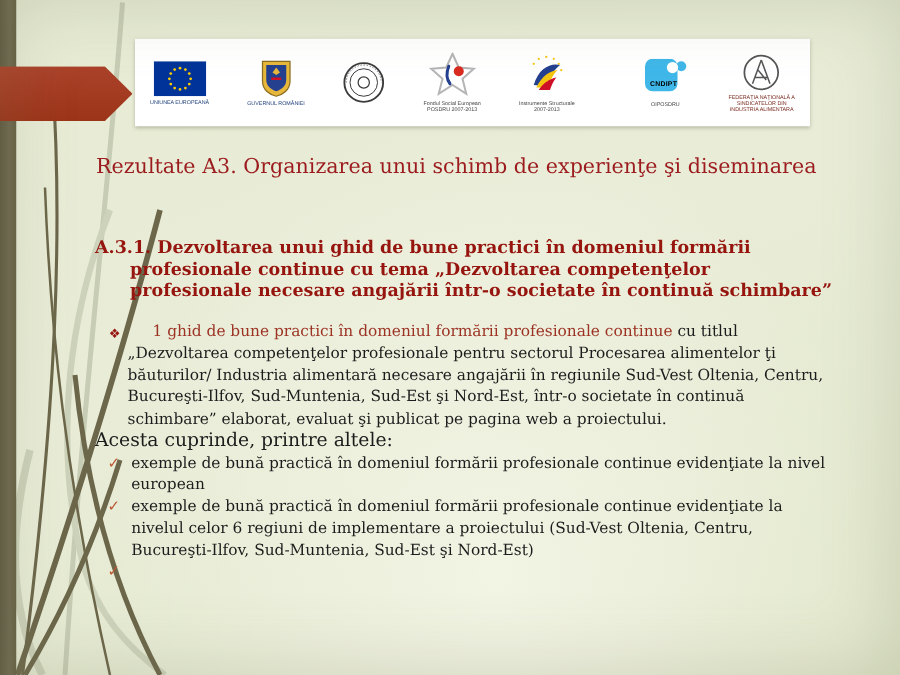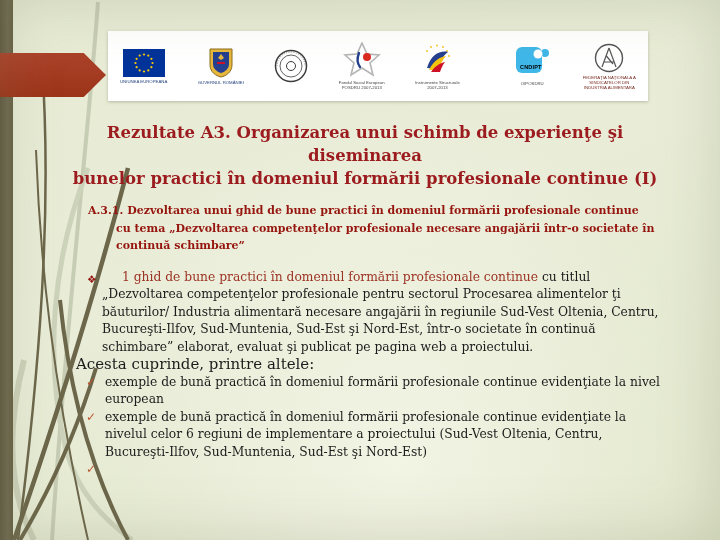--- a/index.html
+++ b/index.html
@@ -38,27 +38,27 @@
   .logo-caption {
     font-family: "Liberation Sans", sans-serif;
     font-size: 4.3px; line-height: 5px; color: #23427e; text-align: center;
     margin-top: 2px; white-space: nowrap;
   }
   .logo-caption.gray { color: #444; }
   .logo-caption.maroon { color: #7a2a1f; }
   .cndipt-cell { margin-left: 22px; }
   .title {
     position: absolute; left: 55px; top: 121px; width: 620px;
-    text-align: center; font-weight: bold;
+    text-align: center; font-weight: normal;
     font-size: 16.5px; line-height: 23px; color: #9c1b1e;
   }
   .body-block { position: absolute; left: 76px; top: 190px; width: 592px; }
   .heading {
-    margin: 12px; font-weight: bold; color: #96150f;
-    font-size: 11px; line-height: 17.5px;
+    margin: 0; font-weight: bold; color: #96150f;
+    font-size: 14px; line-height: 17.5px;
     padding-left: 28px; text-indent: -28px;
   }
   .bullet1 {
     position: relative; margin-top: 14px; padding-left: 26px;
     font-size: 12.3px; line-height: 17.5px; color: #1c1c1c;
   }
   .bullet1 .marker {
     position: absolute; left: 11px; top: 2px;
     font-size: 10.5px; color: #96150f; font-family: "DejaVu Sans", sans-serif;
   }
@@ -187,21 +187,20 @@
       </svg>
       <div class="logo-caption maroon">FEDERAŢIA NAŢIONALĂ A</div>
       <div class="logo-caption maroon" style="margin-top:0">SINDICATELOR DIN</div>
       <div class="logo-caption maroon" style="margin-top:0">INDUSTRIA ALIMENTARA</div>
     </div>
 
   </div>
 
   <div class="title">
     <div>Rezultate A3. Organizarea unui schimb de experienţe şi diseminarea</div>
-    <div>bunelor practici în domeniul formării profesionale continue (I)</div>
   </div>
 
   <div class="body-block">
 
     <p class="heading">A.3.1. Dezvoltarea unui ghid de bune practici în domeniul formării profesionale continue cu tema „Dezvoltarea competenţelor profesionale necesare angajării într-o societate în continuă schimbare”</p>
 
     <div class="bullet1">
       <span class="marker">❖</span>
       <span class="text"><span class="hl">1 ghid de bune practici în domeniul formării profesionale continue</span><span> cu titlul „Dezvoltarea competenţelor profesionale pentru sectorul Procesarea alimentelor ţi băuturilor/ Industria alimentară necesare angajării în regiunile Sud-Vest Oltenia, Centru, Bucureşti-Ilfov, Sud-Muntenia, Sud-Est şi Nord-Est, într-o societate în continuă schimbare” elaborat, evaluat şi publicat pe pagina web a proiectului.</span></span>
     </div>

